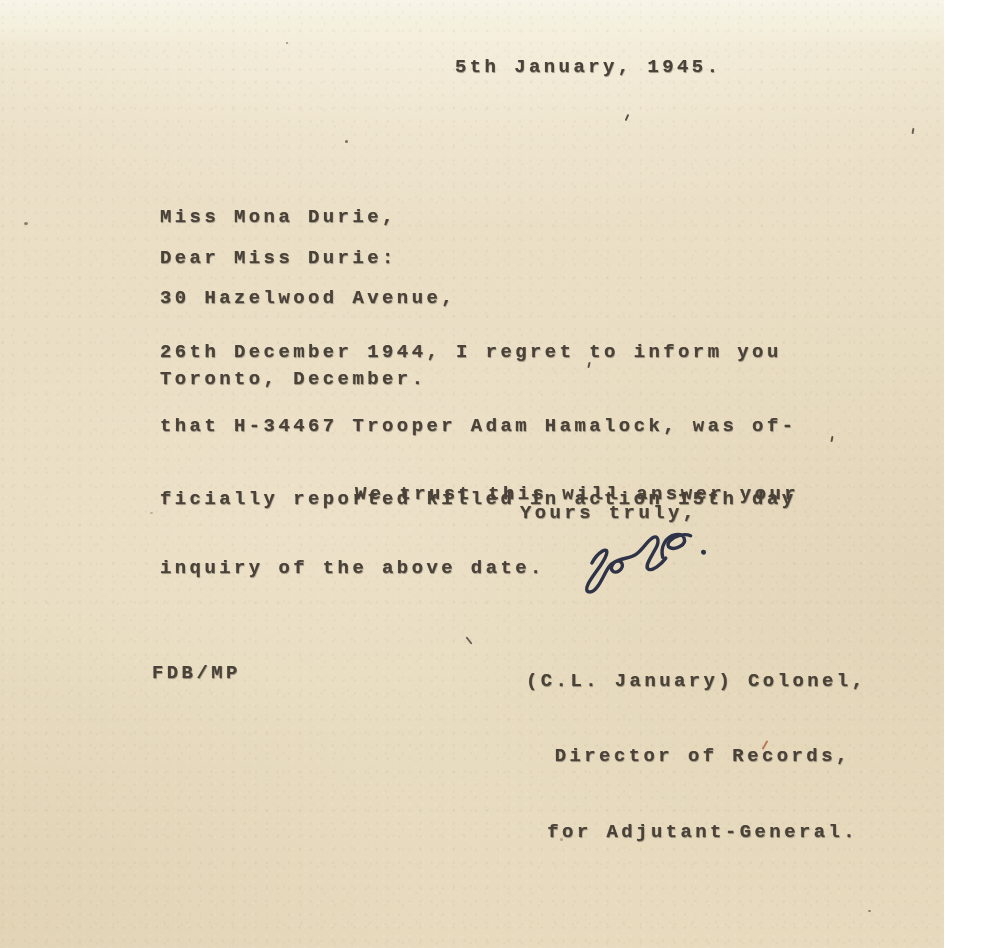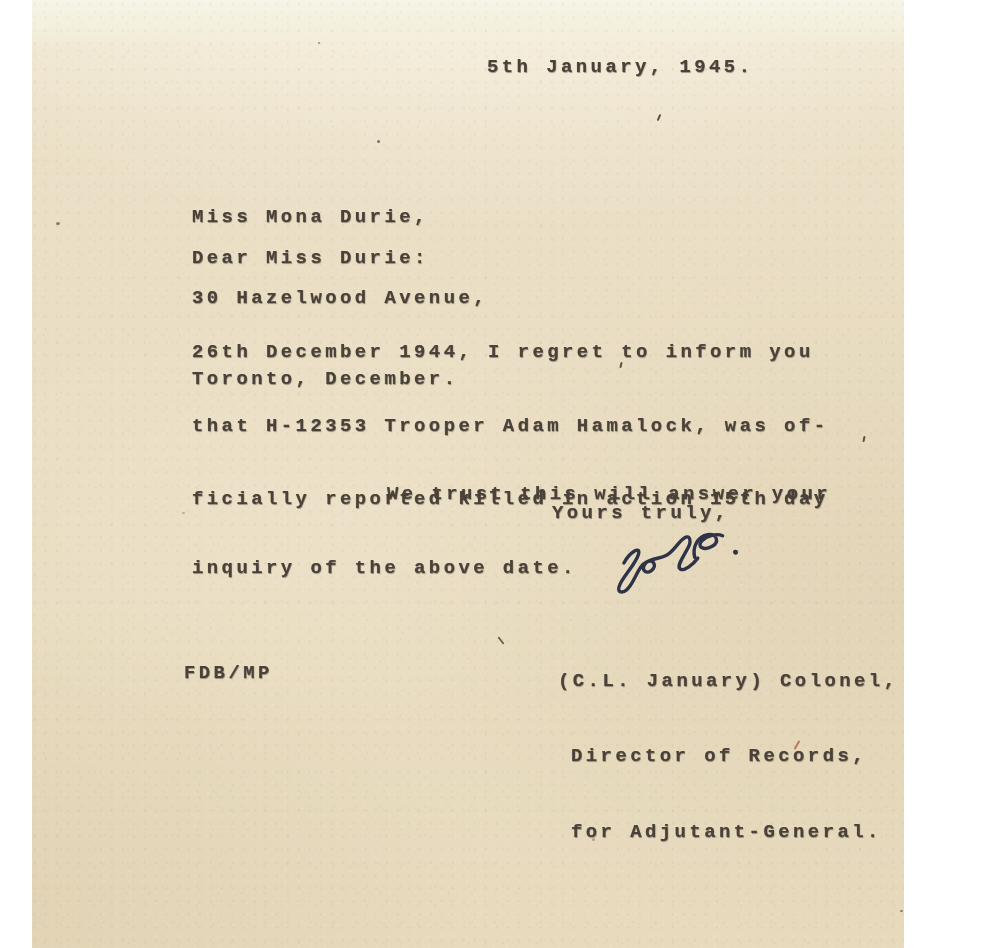--- a/index.html
+++ b/index.html
@@ -1,28 +1,27 @@
 <!DOCTYPE html>
 <html><head>
 <meta charset="utf-8">
 <style>
   html,body{margin:0;padding:0;}
   .page{
     position:relative;
-    width:872px;height:948px;
+    width:944px;height:948px;
     overflow:hidden;
     background-color:#ebe0c7;
     background-image:
       radial-gradient(1200px 520px at 50% -6%, rgba(255,252,242,0.55), rgba(255,252,242,0) 55%),
       radial-gradient(900px 620px at 104% 62%, rgba(203,182,146,0.22), transparent 62%),
       radial-gradient(820px 520px at -6% 96%, rgba(208,189,154,0.26), transparent 60%),
       radial-gradient(640px 320px at 32% 55%, rgba(255,250,235,0.16), transparent 70%),
       linear-gradient(180deg, #f0e8d3 0%, #ebe0c7 14%, #e9ddc2 55%, #e7dabd 100%);
     font-family:"Liberation Mono", monospace;
-    margin-left:32px;
   }
   .grain{
     position:absolute;inset:0;pointer-events:none;
     background-image:
       radial-gradient(circle at 25% 35%, rgba(118,94,58,0.05) 1px, transparent 1.7px),
       radial-gradient(circle at 70% 65%, rgba(118,94,58,0.045) 1px, transparent 1.7px),
       radial-gradient(circle at 50% 12%, rgba(255,255,255,0.07) 1px, transparent 1.9px),
       radial-gradient(circle at 12% 80%, rgba(140,112,70,0.035) 1.2px, transparent 2px);
     background-size:11px 13px, 17px 19px, 13px 11px, 23px 29px;
   }
@@ -41,21 +40,21 @@
   }
   .date{left:455px;top:55px;line-height:24px;}
   .address{left:160px;top:150px;line-height:27px;}
   .salutation{left:160px;top:246px;line-height:24px;}
   .para1{left:160px;top:291px;line-height:24.5px;}
   .para1 .fl{padding-left:202px;}
   .para2{left:160px;top:433px;line-height:24.5px;}
   .para2 .fl{padding-left:195px;}
   .closing{left:520px;top:501px;line-height:24px;}
   .signer{left:526px;top:618px;line-height:25.3px;}
-  .signer .cont{padding-left:13px;}
+  .signer .cont{padding-left:13px;text-align:center;}
   .initials{left:152px;top:661px;line-height:24px;}
   .sig{
     position:absolute;left:578px;top:530px;width:142px;height:66px;
     transform:rotate(-3deg);
   }
   .speck{position:absolute;border-radius:50%;pointer-events:none;}
   .tick{position:absolute;width:2px;height:7px;border-radius:1px;pointer-events:none;}
 </style>
 </head>
 <body>
@@ -70,21 +69,21 @@
   <div class="tw address">
     <div>Miss Mona Durie,</div>
     <div>30 Hazelwood Avenue,</div>
     <div>Toronto, December.</div>
   </div>
 
   <div class="tw salutation">Dear Miss Durie:</div>
 
   <div class="tw para1">
     <div>26th December 1944, I regret to inform you</div>
-    <div>that H-12353 Trooper Adam Hamalock, was of-</div>
+    <div>that H-34467 Trooper Adam Hamalock, was of-</div>
     <div>ficially reported killed in action 15th day</div>
   </div>
 
   <div class="tw para2">
     <div class="fl">We trust this will answer your</div>
     <div>inquiry of the above date.</div>
   </div>
 
   <div class="tw closing">Yours truly,</div>
 

